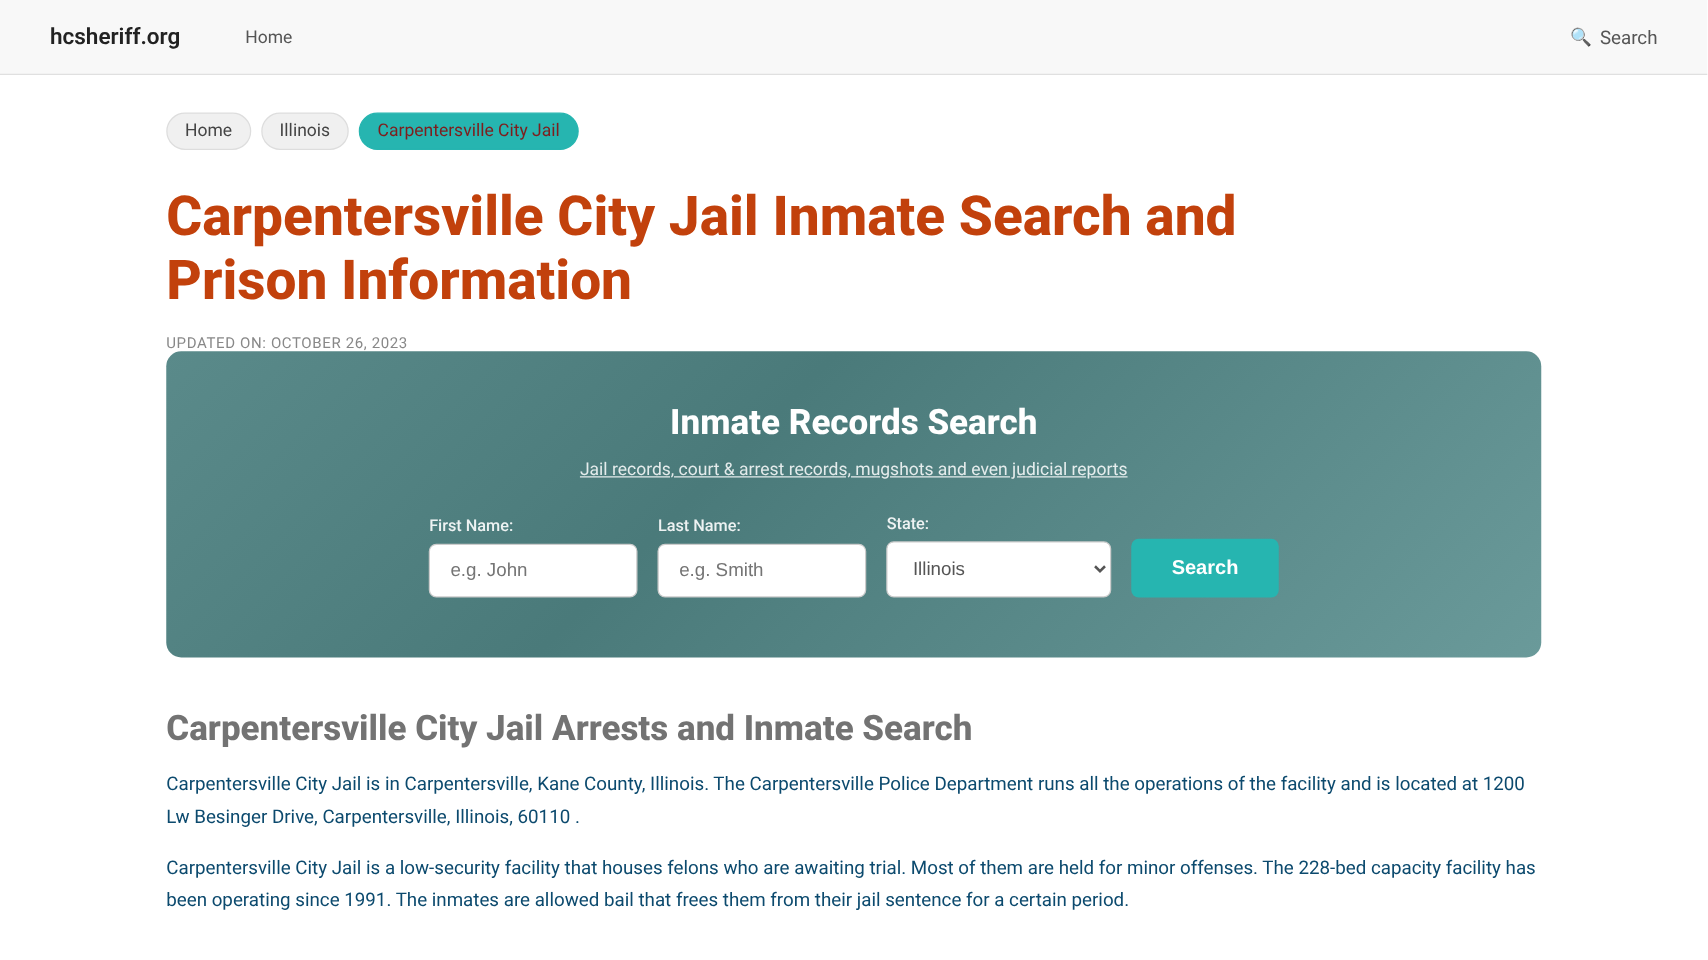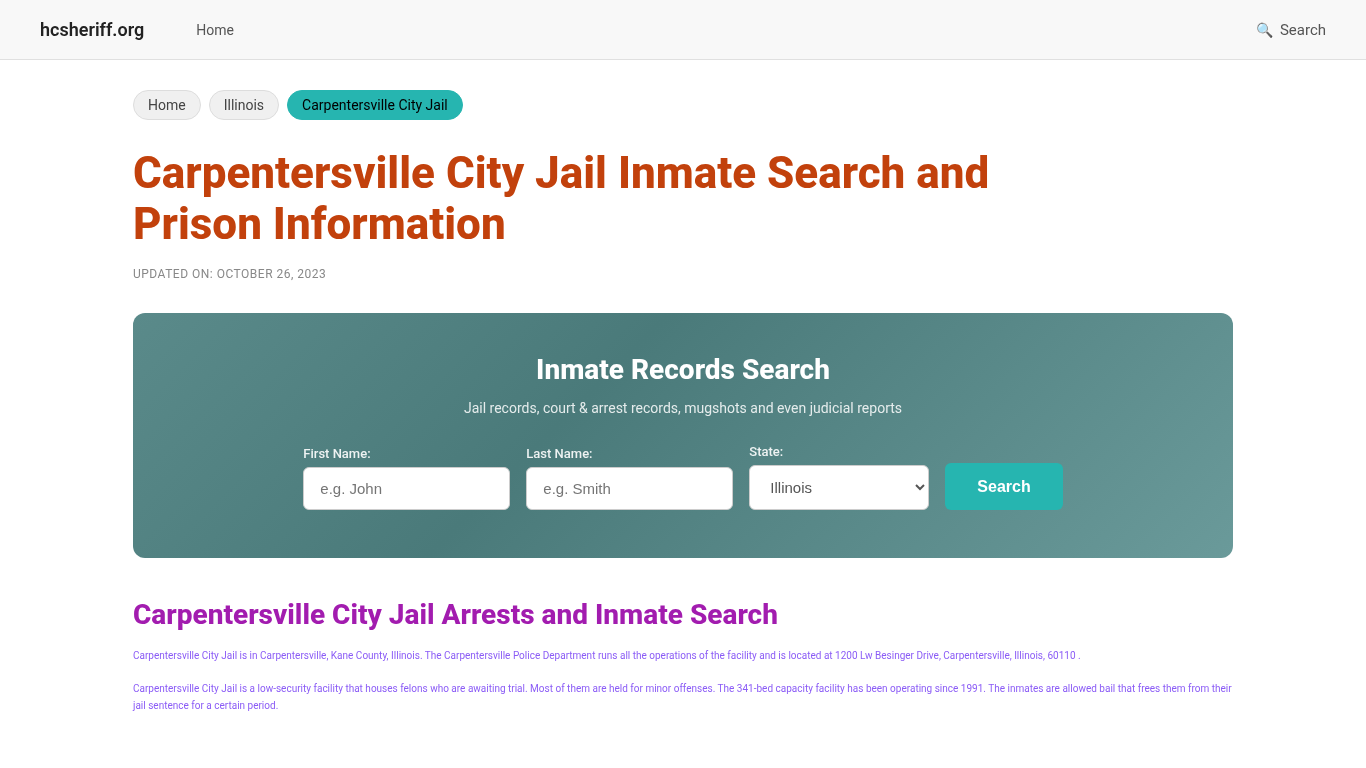--- a/index.html
+++ b/index.html
@@ -78,40 +78,39 @@
       border-radius: 20px;
       font-size: 14px;
       background: #f0f0f0;
       color: #444;
       cursor: pointer;
       border: 1px solid #ddd;
     }
 
     .breadcrumb-item.active {
       background: #26b5b0;
-      color: #000000;
+      color: #7f1d1d;
       border-color: #26b5b0;
     }
 
     
     .page-title {
       font-size: 44px;
       font-weight: 800;
       color: #c2410c;
       line-height: 1.15;
       margin-bottom: 18px;
       max-width: 900px;
     }
 
     .updated-date {
       font-size: 12px;
       color: #888;
       letter-spacing: 0.5px;
       text-transform: uppercase;
-      margin-bottom: 32px;
     }
 
     
     .search-widget {
       background: linear-gradient(135deg, #5a8a8a 0%, #4a7a7a 40%, #6a9a9a 100%);
       border-radius: 12px;
       padding: 40px 60px 48px;
       margin-bottom: 40px;
       text-align: center;
     }
@@ -120,20 +119,21 @@
       font-size: 28px;
       font-weight: 800;
       color: #fff;
       margin-bottom: 14px;
     }
 
     .widget-subtitle {
       font-size: 14px;
       color: rgba(255,255,255,0.85);
       margin-bottom: 28px;
+      text-decoration: underline;
     }
 
     .search-form {
       display: flex;
       gap: 16px;
       align-items: flex-end;
       justify-content: center;
     }
 
     .form-group {
@@ -143,21 +143,21 @@
       gap: 6px;
     }
 
     .form-label {
       font-size: 13px;
       color: rgba(255,255,255,0.9);
       font-weight: 500;
     }
 
     .form-input {
-      width: 207px;
+      width: 167px;
       padding: 12px 16px;
       border-radius: 6px;
       border: 1px solid #ccc;
       font-size: 15px;
       color: #aaa;
       background: #fff;
       outline: none;
     }
 
     .form-select {
@@ -181,27 +181,27 @@
       font-size: 16px;
       font-weight: 600;
       cursor: pointer;
       height: 47px;
     }
 
     
     .section-title {
       font-size: 28px;
       font-weight: 800;
-      color: #a21caf;
+      color: #737373;
       margin-bottom: 16px;
     }
 
     .section-text {
-      font-size: 10px;
-      color: #8b5cf6;
+      font-size: 15px;
+      color: #0c4a6e;
       line-height: 1.7;
       margin-bottom: 16px;
     }
   </style>
 </head>
 <body>
 
 <header class="header">
   <div class="header-left">
     <span class="site-title">hcsheriff.org</span>
@@ -274,16 +274,16 @@
           <option>Washington</option>
         </select>
       </div>
       <button class="search-btn" type="button">Search</button>
     </form>
   </div>
 
   <section>
     <h2 class="section-title">Carpentersville City Jail Arrests and Inmate Search</h2>
     <p class="section-text">Carpentersville City Jail is in Carpentersville, Kane County, Illinois. The Carpentersville Police Department runs all the operations of the facility and is located at 1200 Lw Besinger Drive, Carpentersville, Illinois, 60110 .</p>
-    <p class="section-text">Carpentersville City Jail is a low-security facility that houses felons who are awaiting trial. Most of them are held for minor offenses. The 341-bed capacity facility has been operating since 1991. The inmates are allowed bail that frees them from their jail sentence for a certain period.</p>
+    <p class="section-text">Carpentersville City Jail is a low-security facility that houses felons who are awaiting trial. Most of them are held for minor offenses. The 228-bed capacity facility has been operating since 1991. The inmates are allowed bail that frees them from their jail sentence for a certain period.</p>
   </section>
 
 </main>
 
 </body></html>

